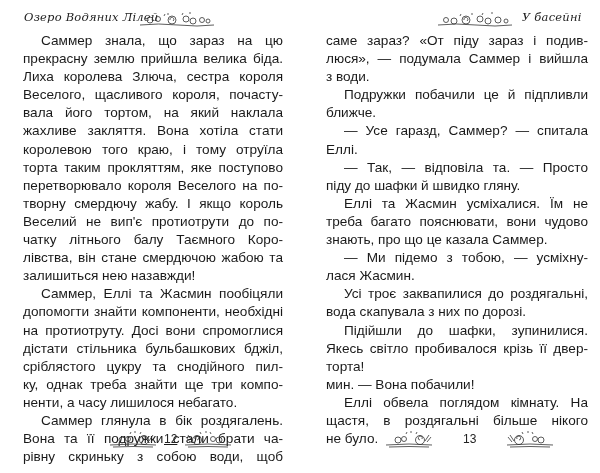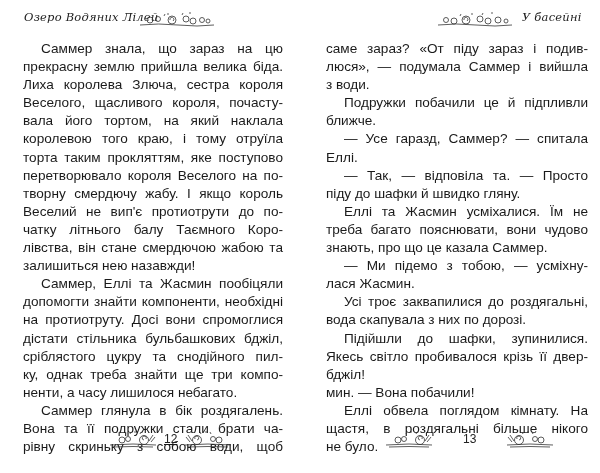--- a/index.html
+++ b/index.html
@@ -2,21 +2,21 @@
 <html><head>
 <meta charset="utf-8">
 <style>
   html, body { margin: 0; padding: 0; background: #ffffff; }
   body { width: 600px; height: 473px; position: relative; overflow: hidden; font-family: "Liberation Sans", sans-serif; color: #1a1a1a; }
   .page { position: absolute; top: 0; height: 473px; width: 300px; }
   .page-left { left: 0; padding-left: 33px; }
   .page-right { left: 300px; }
   .running-head { position: absolute; top: 10px; font-family: "DejaVu Serif", serif; font-size: 11.5px; font-style: italic; color: #222; letter-spacing: 0.2px; }
   .ornament { position: absolute; top: 12px; width: 78px; height: 16px; }
-  .body-text { position: absolute; top: 40px; font-size: 13.6px; line-height: 18.1px; text-align: justify; }
+  .body-text { position: absolute; top: 32px; font-size: 13.6px; line-height: 18.1px; text-align: justify; }
   .page-left .body-text { left: 23px; width: 260px; }
   .page-right .body-text { left: 326px; left: 26px; width: 262px; }
   .line { display: block; text-align: justify; text-align-last: justify; height: 18.1px; white-space: nowrap; }
   .line.last { text-align-last: left; }
   .line.indent { padding-left: 18px; }
   .folio { position: absolute; top: 430px; display: flex; align-items: center; gap: 6px; }
   .folio-num { font-size: 12px; color: #222; }
   .snail { width: 50px; height: 18px; }
 </style>
 </head>
@@ -38,20 +38,21 @@
       <path d="M26 4 l1 -2 M30 3 l0 -2 M44 3 l1 -2 M52 2 l0 -2"></path>
     </g>
   </svg>
 
   <div class="body-text" id="left-body">
       <span class="line indent">Саммер знала, що зараз на цю</span>
       <span class="line">прекрасну землю прийшла велика біда.</span>
       <span class="line">Лиха королева Злюча, сестра короля</span>
       <span class="line">Веселого, щасливого короля, почасту-</span>
       <span class="line">вала його тортом, на який наклала</span>
+      <span class="line">жахливе закляття. Вона хотіла стати</span>
       <span class="line">королевою того краю, і тому отруїла</span>
       <span class="line">торта таким прокляттям, яке поступово</span>
       <span class="line">перетворювало короля Веселого на по-</span>
       <span class="line">творну смердючу жабу. І якщо король</span>
       <span class="line">Веселий не вип'є протиотрути до по-</span>
       <span class="line">чатку літнього балу Таємного Коро-</span>
       <span class="line">лівства, він стане смердючою жабою та</span>
       <span class="line last">залишиться нею назавжди!</span>
       <span class="line indent">Саммер, Еллі та Жасмин пообіцяли</span>
       <span class="line">допомогти знайти компоненти, необхідні</span>
@@ -123,21 +124,21 @@
       <span class="line last">піду до шафки й швидко гляну.</span>
       <span class="line indent">Еллі та Жасмин усміхалися. Їм не</span>
       <span class="line">треба багато пояснювати, вони чудово</span>
       <span class="line last">знають, про що це казала Саммер.</span>
       <span class="line indent">— Ми підемо з тобою, — усміхну-</span>
       <span class="line last">лася Жасмин.</span>
       <span class="line indent">Усі троє заквапилися до роздягальні,</span>
       <span class="line last">вода скапувала з них по дорозі.</span>
       <span class="line indent">Підійшли до шафки, зупинилися.</span>
       <span class="line">Якесь світло пробивалося крізь її двер-</span>
-      <span class="line last">бджіл!</span>
+      <span class="line last">торта!</span>
       <span class="line last">мин. — Вона побачили!</span>
       <span class="line indent">Еллі обвела поглядом кімнату. На</span>
       <span class="line">щастя, в роздягальні більше нікого</span>
       <span class="line last">не було.</span>
     </div>
 
   <div class="folio" style="left:84px;gap:29px;">
     <svg class="snail" viewBox="0 0 50 18">
       <g fill="none" stroke="#333" stroke-width="0.8">
         <path d="M2 15 Q25 13 48 15"></path>

